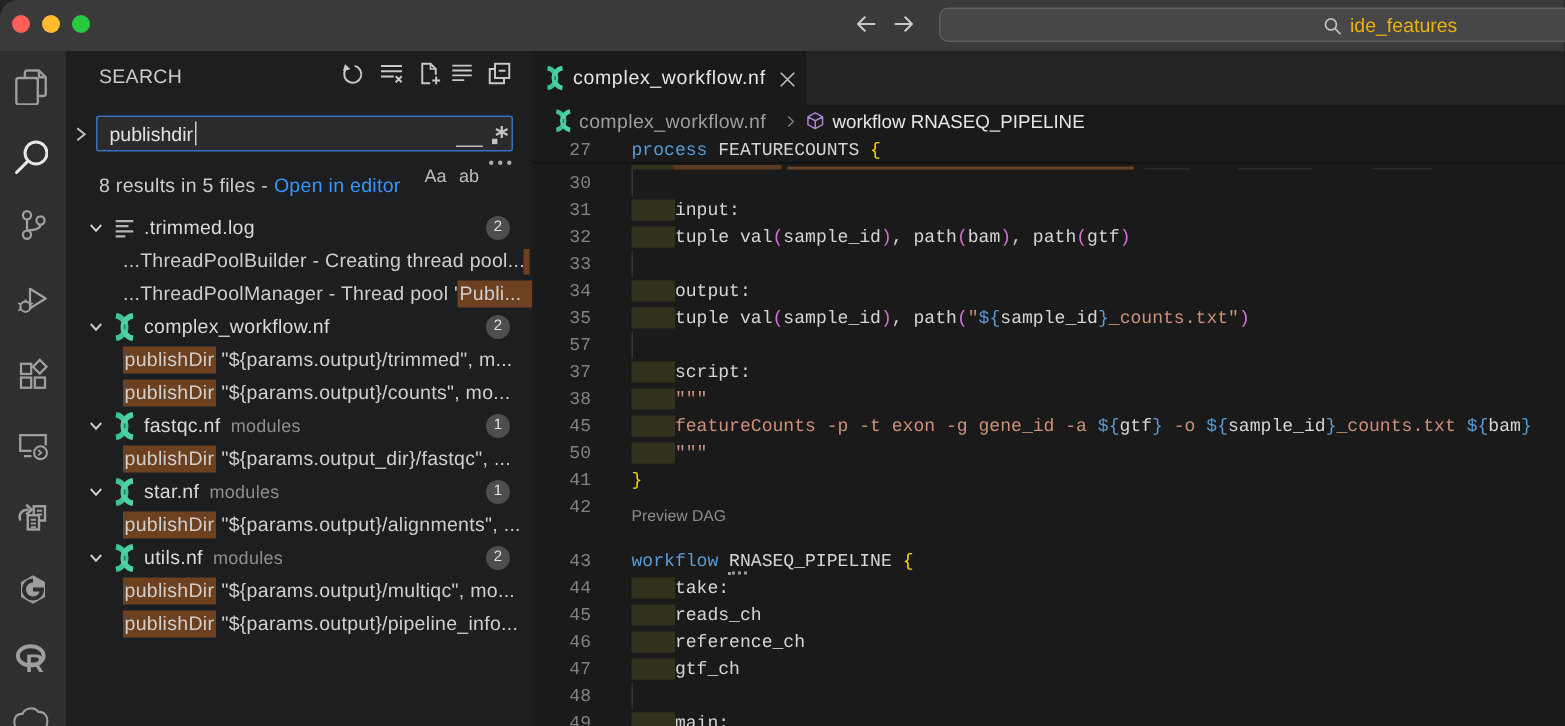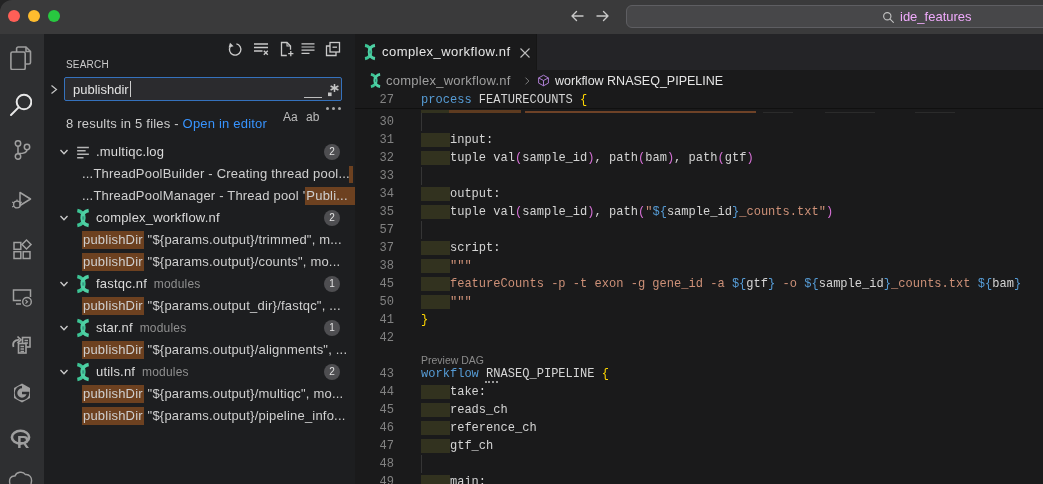--- a/index.html
+++ b/index.html
@@ -4,27 +4,27 @@
 <style>
   * { margin:0; padding:0; box-sizing:border-box; }
   html,body { width:1043px; height:484px; overflow:hidden; background:#1a1a1b;
     font-family:"Liberation Sans", sans-serif; }
   .abs { position:absolute; }
   
   #titlebar { position:absolute; left:0; top:0; width:1043px; height:34px; background:#3a3a3b; }
   .tl { position:absolute; top:10px; width:12px; height:12px; border-radius:50%; }
   #cmdbox { position:absolute; left:626px; top:5px; width:430px; height:23px;
     background:#474749; border:1px solid #5e5e62; border-radius:6px; }
-  #cmdtext { position:absolute; left:273px; top:3px; color:#f0abfc; font-size:13px; }
+  #cmdtext { position:absolute; left:273px; top:3px; color:#eab308; font-size:13px; }
   
   #actbar { position:absolute; left:0; top:34px; width:44px; height:450px; background:#2e2f31; }
   .aicon { position:absolute; left:10px; width:24px; height:24px; }
   
   #sidebar { position:absolute; left:44px; top:34px; width:311px; height:450px; background:#1d1e20; overflow:hidden; }
-  #sb-title { position:absolute; left:22px; top:9px; font-size:10px; color:#cbcbcb; letter-spacing:.2px;margin-top:16px; }
+  #sb-title { position:absolute; left:22px; top:9px; font-size:13px; color:#cbcbcb; letter-spacing:.2px; }
   .hicon { position:absolute; top:7px; width:16px; height:16px; }
   #searchbox { position:absolute; left:20px; top:43px; width:278px; height:24px;
     background:#2b2b2e; border:1px solid #3572bd; border-radius:2px; }
   #searchtext { position:absolute; left:8px; top:4px; font-size:13px; color:#e3e3e3; }
   .caret { position:absolute; left:64.5px; top:3px; width:1px; height:16px; background:#cccccc; }
   .opt { position:absolute; top:4px; color:#bdbdbd; font-size:12px;margin-top:28px; }
   #summary { position:absolute; left:22px; top:82px; font-size:13px; letter-spacing:.2px; color:#cccccc; }
   #summary a { color:#3794ff; text-decoration:none; }
   .row { position:absolute; left:0; width:311px; height:22px; overflow:hidden; }
   .rowtext { position:absolute; top:3px; font-size:13px; letter-spacing:.2px; color:#cfcfcf; white-space:pre; }
@@ -181,21 +181,21 @@
   </div>
   <div id="summary">8 results in 5 files - <a>Open in editor</a></div>
 
   <div class="row" style="top:107px">
     <svg class="chev" viewBox="0 0 10 10">
         <path d="M1.5 3 L5 6.8 L8.5 3" stroke="#cccccc" stroke-width="1.3" fill="none"></path>
       </svg>
     <svg class="ficon" viewBox="0 0 15 15">
       <path d="M2 3.2 H13 M2 6.4 H10 M2 9.6 H13 M2 12.8 H8" stroke="#b5b5b5" stroke-width="1.4" fill="none"></path>
     </svg>
-    <div class="flabel">.multiqc.log</div>
+    <div class="flabel">.trimmed.log</div>
     <div class="badge">2</div>
   </div>
   <div class="row" style="top:151px">
     <div class="rowtext" style="left:38px">...ThreadPoolManager - Thread pool '<span class="hl">Publi...&nbsp;&nbsp;&nbsp;&nbsp;</span></div>
   </div>
   <div class="row" style="top:129px">
     <div class="rowtext" style="left:38px">...ThreadPoolBuilder - Creating thread pool...</div>
     <div class="abs hl" style="left:305px;top:2.5px;width:4px;height:17px;padding:0"></div>
   </div>
   <div class="row" style="top:173px">
@@ -326,21 +326,21 @@
     <div class="ln" style="top:223.4px">38</div>
       <div class="codeline" style="top:223.4px"><span class="ib">    </span><span class="str">"""</span></div>
     <div class="ln" style="top:241.4px">45</div>
       <div class="codeline" style="top:241.4px"><span class="ib">    </span><span class="str">featureCounts -p -t exon -g gene_id -a </span><span class="kw">${</span>gtf<span class="kw">}</span><span class="str"> -o </span><span class="kw">${</span>sample_id<span class="kw">}</span><span class="str">_counts.txt </span><span class="kw">${</span>bam<span class="kw">}</span></div>
     <div class="ln" style="top:259.4px">50</div>
       <div class="codeline" style="top:259.4px"><span class="ib">    </span><span class="str">"""</span></div>
     <div class="ln" style="top:277.4px">41</div>
       <div class="codeline" style="top:277.4px"><span class="b1">}</span></div>
     <div class="ln" style="top:295.4px">42</div>
       <div class="codeline" style="top:295.4px"></div>
-    <div class="lens" style="top:320px">Preview DAG</div>
+    <div class="lens" style="top:304px">Preview DAG</div>
     <div class="ln" style="top:331.4px">43</div>
       <div class="codeline" style="top:331.4px"><span class="kw">workflow</span> RNASEQ_PIPELINE <span class="b1">{</span></div>
     <div class="abs" style="left:130px;top:346px;width:13px;height:3px;border-bottom:2px dotted #9a9a9a"></div>
     <div class="ln" style="top:349.4px">44</div>
       <div class="codeline" style="top:349.4px"><span class="ib">    </span>take:</div>
     <div class="ln" style="top:367.4px">45</div>
       <div class="codeline" style="top:367.4px"><span class="ib">    </span>reads_ch</div>
     <div class="ln" style="top:385.4px">46</div>
       <div class="codeline" style="top:385.4px"><span class="ib">    </span>reference_ch</div>
     <div class="ln" style="top:403.4px">47</div>

